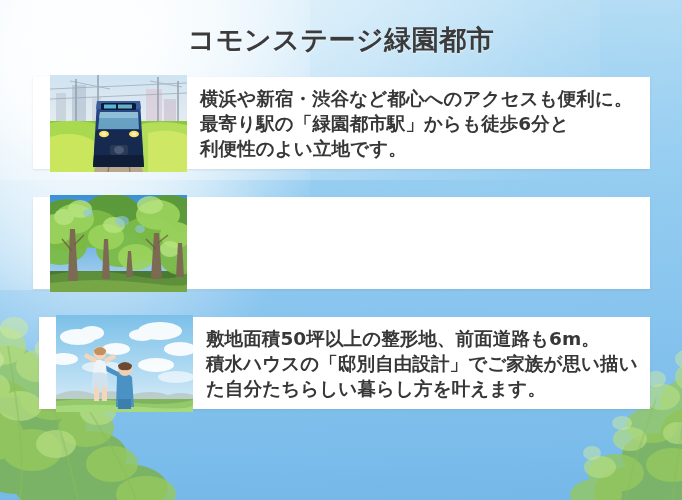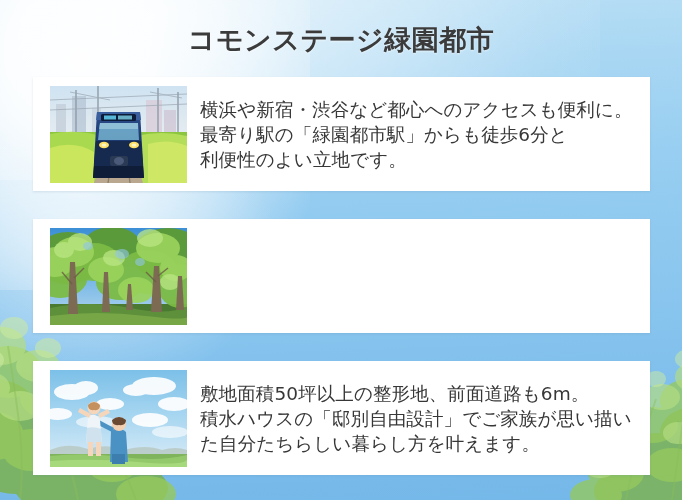--- a/index.html
+++ b/index.html
@@ -84,28 +84,29 @@
   
   .cards {
     position:absolute;
     left:33px; top:77px;
     width:617px;
     z-index:5;
   }
   .card {
     position:relative;
     background:#ffffff;
-    height:114px;
+    height:92px;
     margin-bottom:28px;
     display:flex;
     align-items:center;
     padding:0 0 0 17px;
     box-shadow:0 1px 2px rgba(90,130,160,.16);
-  }
-  .card:last-child { margin-bottom:0; }
+    font-weight:bold;
+  }
+  .card:last-child { margin-bottom:0;margin-left:6px; }
 
   .card-thumb {
     position:relative;
     width:137px;
     height:97px;
     flex:0 0 137px;
     overflow:hidden;
     background:#cfe6f4;
   }
   .card-thumb svg { display:block; width:137px; height:97px; }

